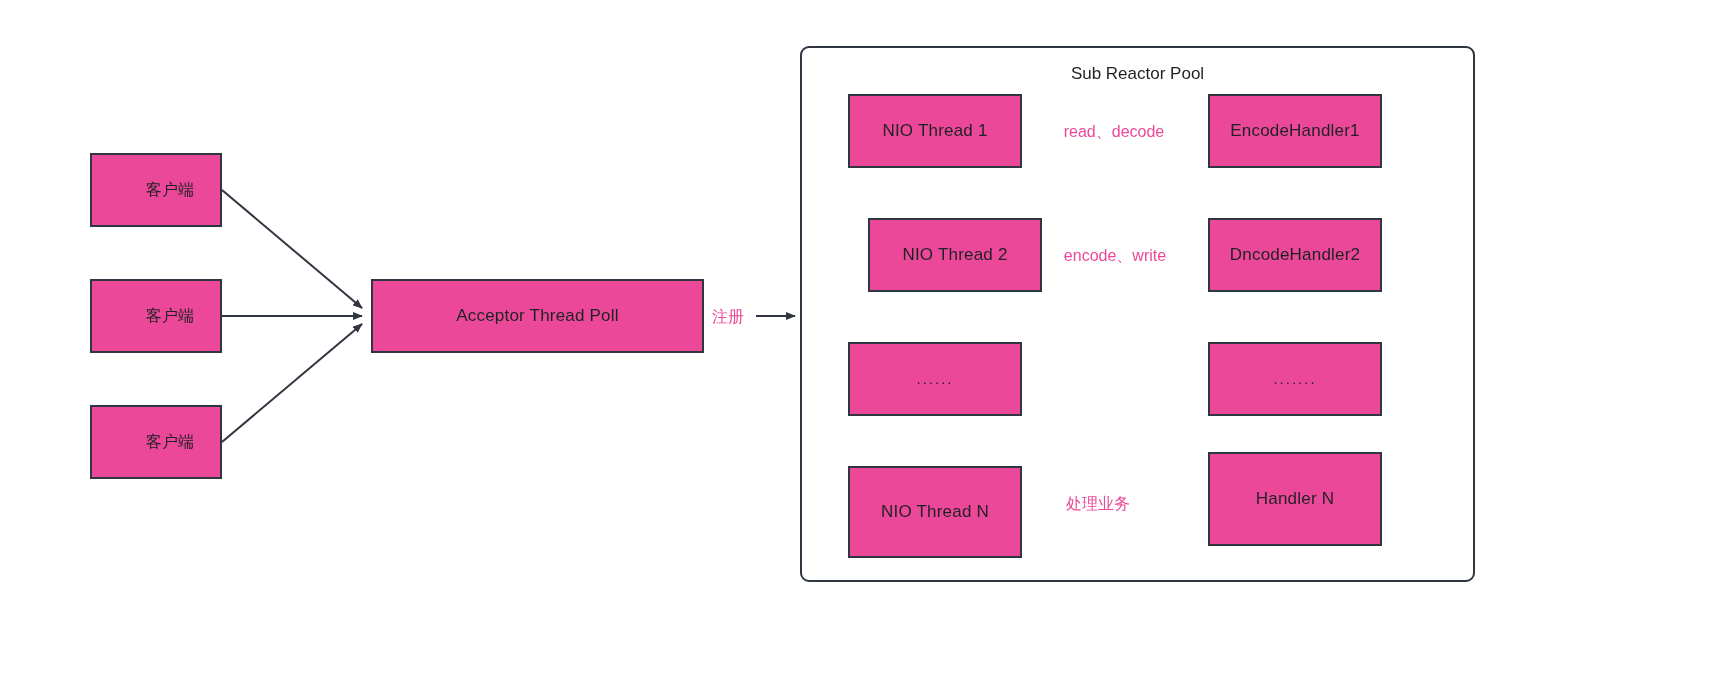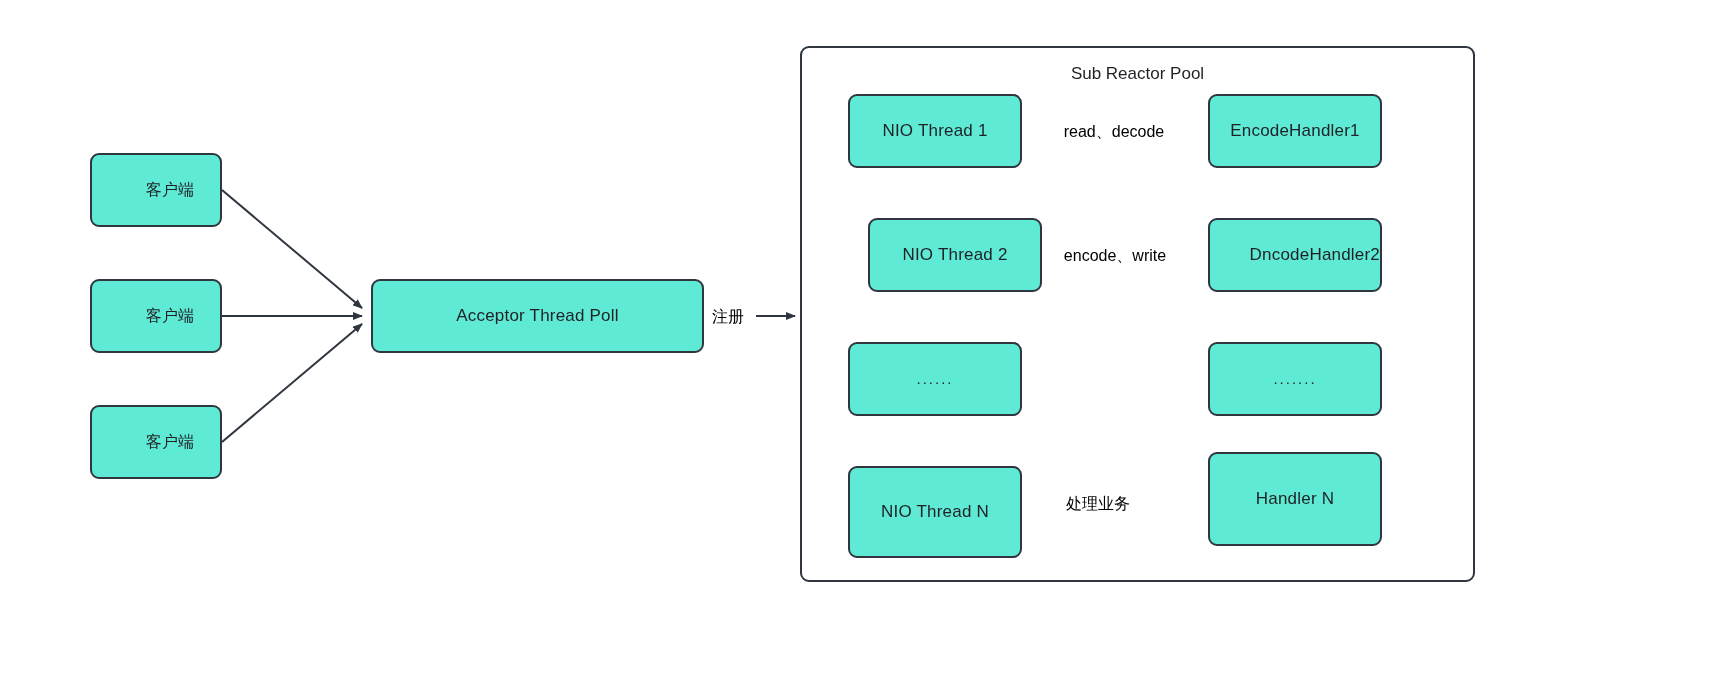--- a/index.html
+++ b/index.html
@@ -14,22 +14,22 @@
     position: relative;
     width: 1714px;
     height: 684px;
     background: #ffffff;
     overflow: hidden;
   }
   .node {
     position: absolute;
     box-sizing: border-box;
     border: 2px solid #2f3640;
-    border-radius: 9px;
-    background: #5eead4;
+    border-radius: 0;
+    background: #ec4899;
     display: flex;
     align-items: center;
     justify-content: center;
     color: #1f2125;
     font-size: 17px;
     line-height: 1.2;
     letter-spacing: 0.2px;
     text-align: center;
     white-space: nowrap;
   }
@@ -57,21 +57,21 @@
   .dots {
     letter-spacing: 2px;
     font-size: 15px;
     color: #1f2125;
   }
   .edge-label {
     position: absolute;
     background: #ffffff;
     padding: 0 2px;
     font-size: 16px;
-    color: #000000;
+    color: #ec4899;
     white-space: nowrap;
     transform: translate(-50%, -50%);
     text-align: right;
   }
   .edge-label.cn {
     font-size: 16px;
   }
   svg.wires {
     position: absolute;
     left: 0;
@@ -139,21 +139,21 @@
   </div>
   <div class="edge-label" style="left:1114px; top:132px;">read、decode</div>
   <div class="node" style="left:1208px; top:94px; width:174px; height:74px;align-items:center;">
     <span>EncodeHandler1</span>
   </div>
 
   <div class="node" style="left:868px; top:218px; width:174px; height:74px;">
     <span>NIO Thread 2</span>
   </div>
   <div class="edge-label" style="left:1115px; top:256px;">encode、write</div>
-  <div class="node" style="left:1208px; top:218px; width:174px; height:74px;justify-content:flex-end;">
+  <div class="node" style="left:1208px; top:218px; width:174px; height:74px;">
     <span>DncodeHandler2</span>
   </div>
 
   <div class="node" style="left:848px; top:342px; width:174px; height:74px;">
     <span class="dots">......</span>
   </div>
   <div class="node" style="left:1208px; top:342px; width:174px; height:74px;">
     <span class="dots">.......</span>
   </div>
 

